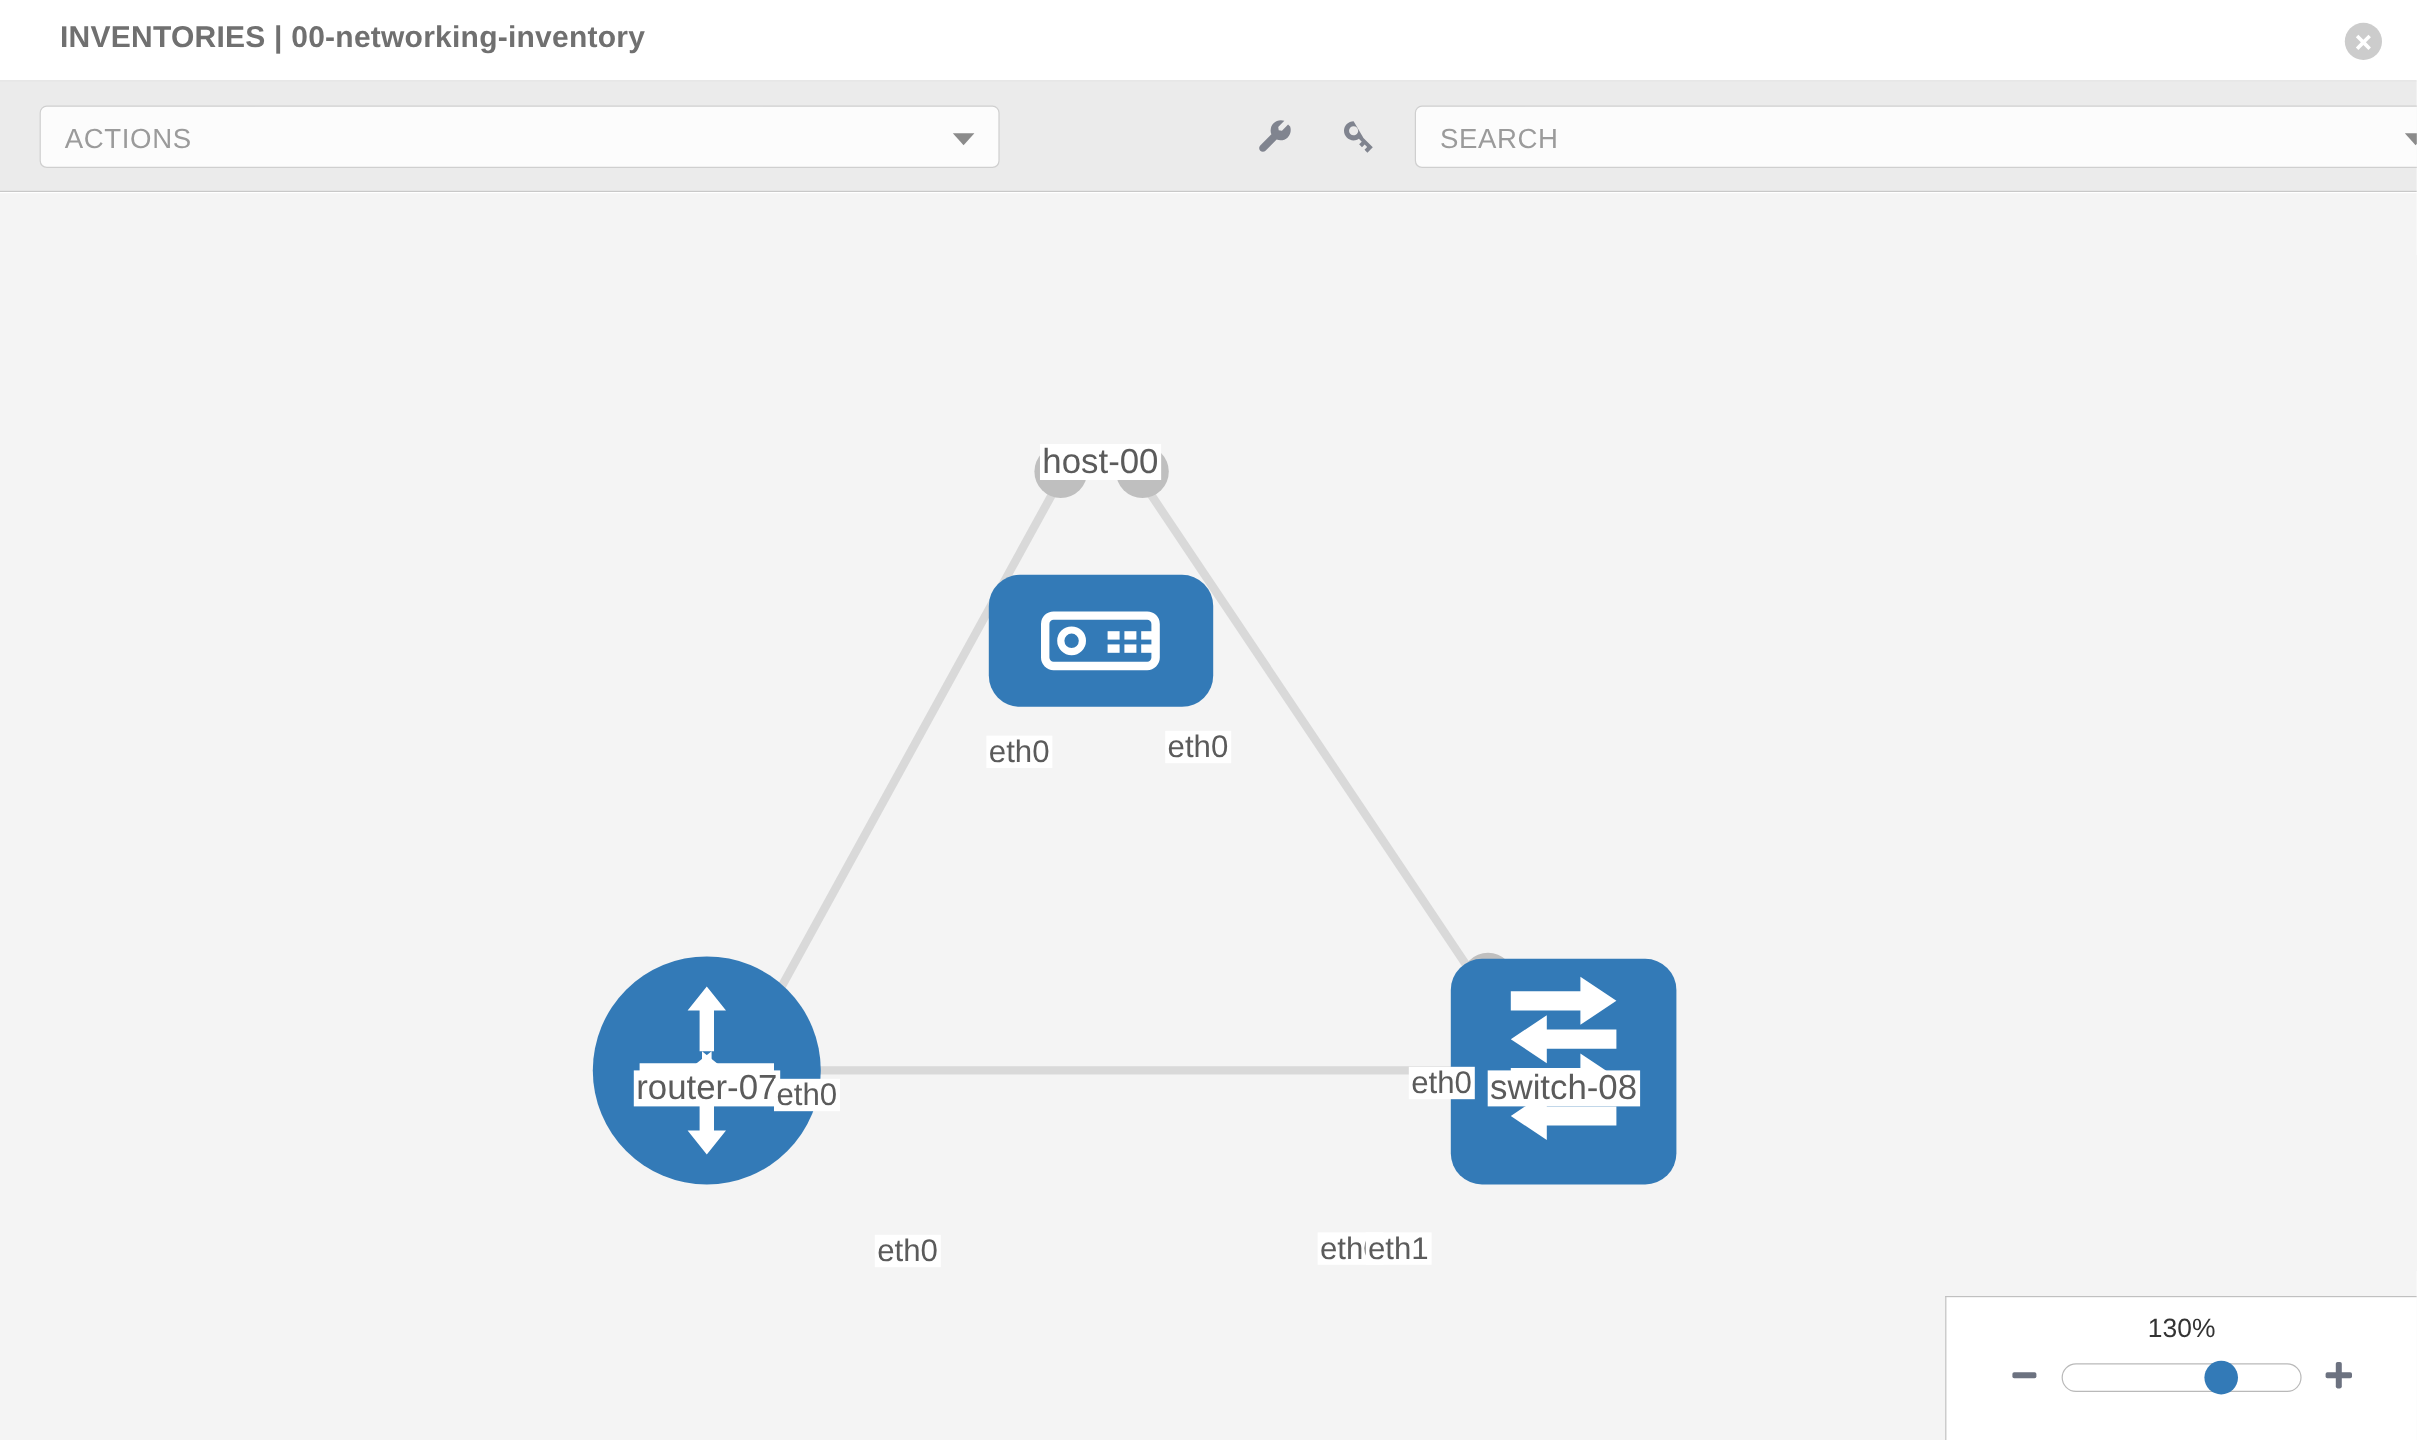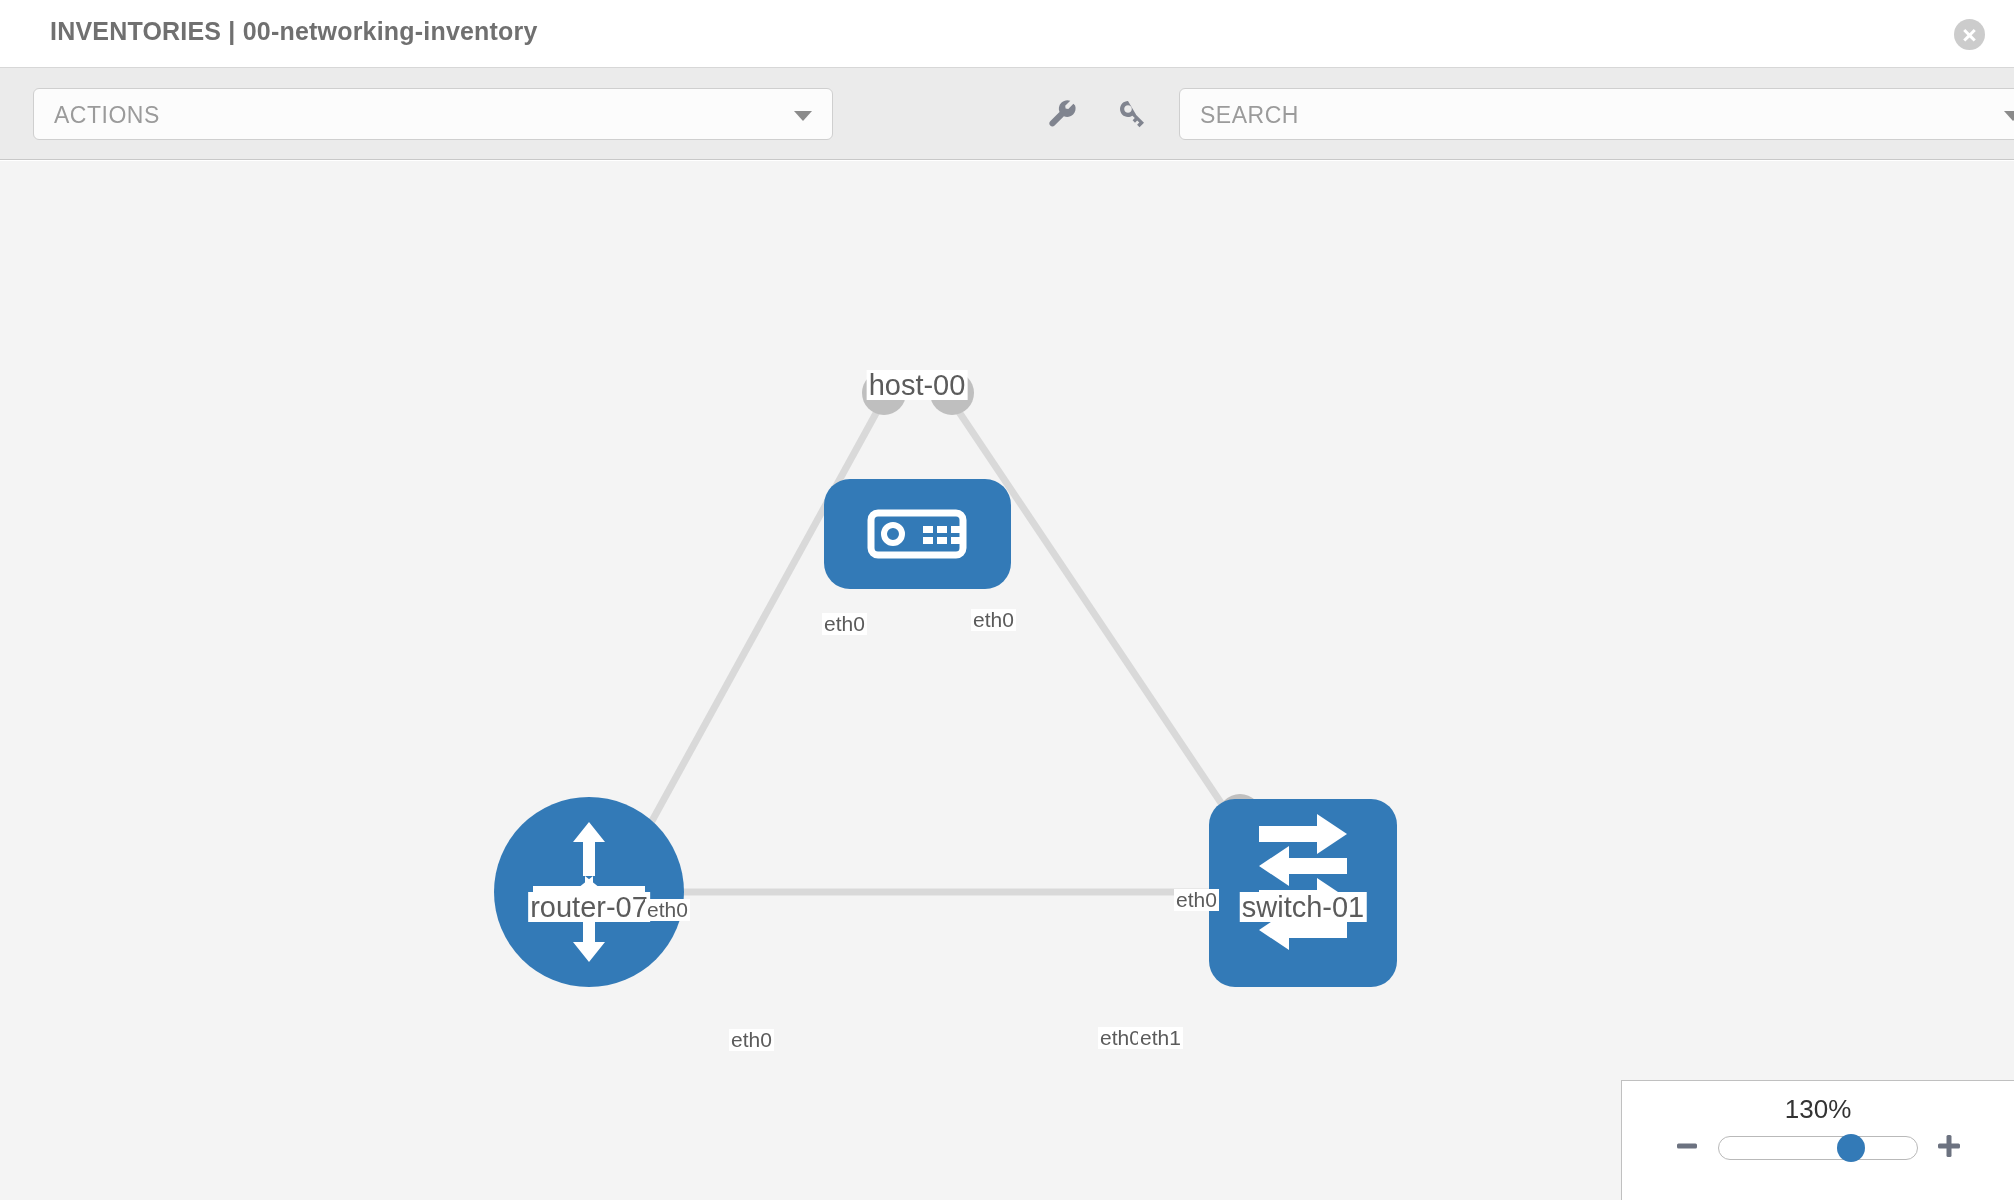--- a/index.html
+++ b/index.html
@@ -85,33 +85,33 @@
   #graph-svg { position: absolute; left: 0; top: 0; }
 
   .node-label {
     position: absolute;
     background: #ffffff;
     color: #5b5b5b;
     white-space: nowrap;
     line-height: 1.05;
   }
   .node-label.big { font-size: 29px; padding: 0 2px; }
-  .node-label.small { font-size: 21px; padding: 0 2px; }
+  .node-label.small { font-size: 26px; padding: 0 2px; }
 
   
   .zoom-panel {
     position: absolute; left: 1621px; top: 1080px;
     width: 393px; height: 120px;
     background: #ffffff;
     border: 1px solid #c0c0c0;
     border-right: none; border-bottom: none;
   }
   .zoom-pct {
     position: absolute; top: 13px; left: 0; width: 100%;
-    text-align: center; font-size: 26px; color: #333333;
+    text-align: center; font-size: 22px; color: #333333;
   }
   .zoom-row {
     position: absolute; top: 50px; left: 0; width: 100%;
     display: flex; align-items: center; justify-content: center;
   }
   .zoom-minus, .zoom-plus {
     width: 34px; height: 34px;
     display: flex; align-items: center; justify-content: center;
     cursor: pointer; flex: 0 0 auto;
   }
@@ -245,21 +245,21 @@
 
       <g>
         <rect x="1209" y="638" width="188" height="188" rx="26" ry="26" fill="#337ab7"></rect>
         <use href="#sym-switch" x="1303" y="719"></use>
       </g>
     </svg>
 
     <div id="labels">
         <div class="node-label big" style="left: 917px; top: 209px; transform: translateX(-50%);">host-00</div>
         <div class="node-label big" style="left: 589px; top: 731px; transform: translateX(-50%);">router-07</div>
-        <div class="node-label big" style="left: 1303px; top: 731px; transform: translateX(-50%);">switch-01</div>
+        <div class="node-label big" style="left: 1303px; top: 731px; transform: translateX(-50%);">switch-08</div>
         <div class="node-label small" style="left: 822px; top: 452px;">eth0</div>
         <div class="node-label small" style="left: 971px; top: 448px;">eth0</div>
         <div class="node-label small" style="left: 645px; top: 738px;">eth0</div>
         <div class="node-label small" style="left: 1174px; top: 728px;">eth0</div>
         <div class="node-label small" style="left: 1098px; top: 866px;">eth0</div>
         <div class="node-label small" style="left: 1118px; top: 866px; margin-left: 20px;">eth1</div>
         <div class="node-label small" style="left: 729px; top: 868px;">eth0</div>
       </div>
 
   </div>

